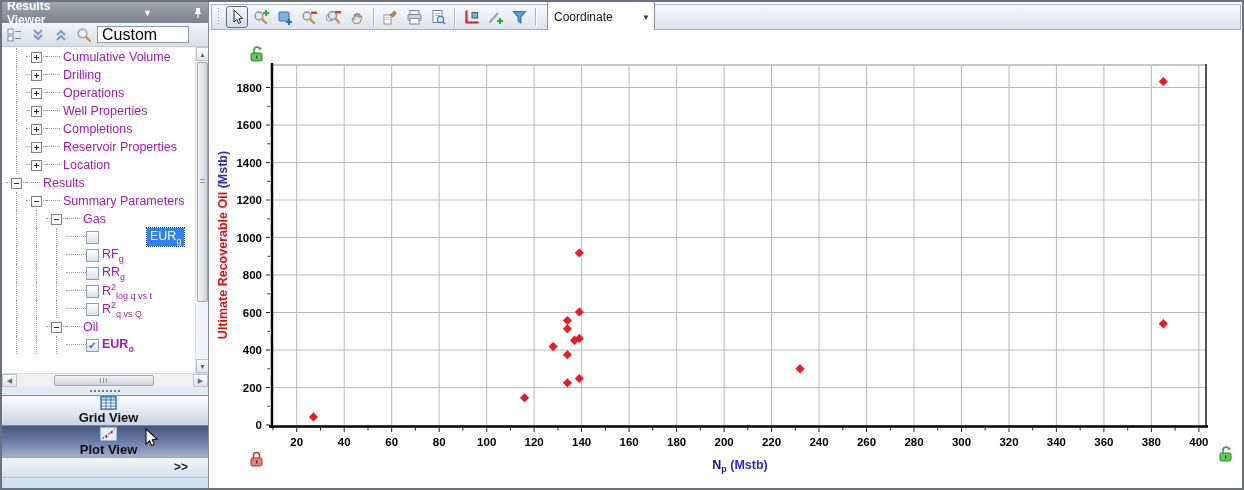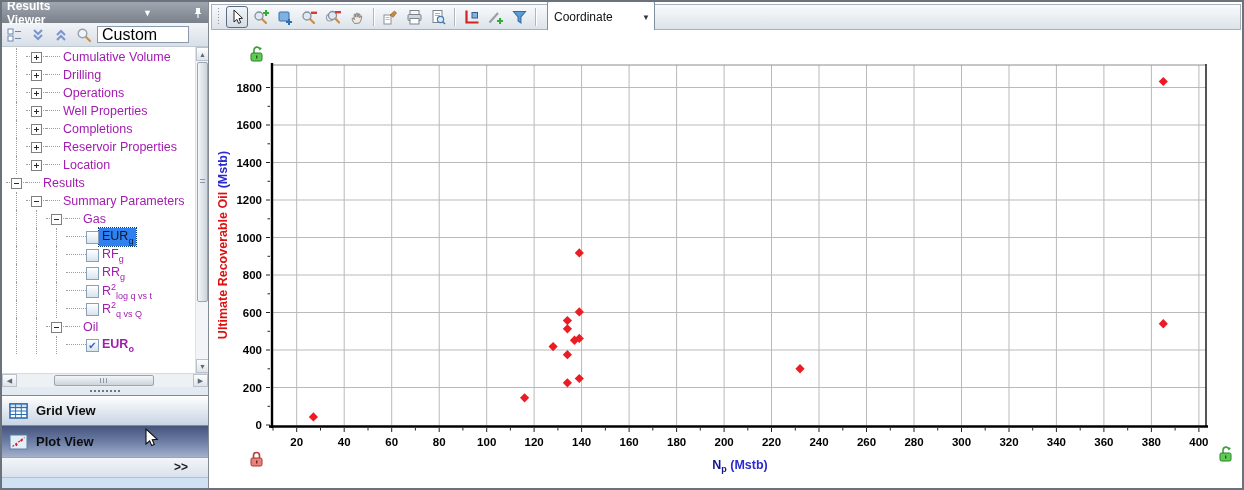--- a/index.html
+++ b/index.html
@@ -27,21 +27,21 @@
   .hdots { width:14px; height:18px; position:relative; flex:0 0 auto; }
   .hdots::before { content:''; position:absolute; left:0; right:0; top:8px; border-top:1px dotted #9aa0a6; }
   .hdots.wide { width:20px; }
   .exp { width:11px; height:11px; background:#fff; border:1px solid #7f7f7f; position:relative; z-index:1; }
   .exp::before { content:''; position:absolute; left:2px; right:2px; top:4px; height:1px; background:#2a2a2a; }
   .exp.plus::after { content:''; position:absolute; top:2px; bottom:2px; left:4px; width:1px; background:#2a2a2a; }
   .cb { width:13px; height:13px; border:1px solid #8aa0b6; background:linear-gradient(#ffffff,#d8e3ed);
        z-index:1; flex:0 0 auto; font-size:10px; line-height:11px; text-align:center; color:#3a62c8; }
   .lab { padding:1px 3px; font-size:12.5px; color:#a21caf; }
   .lab sub { font-size:9px; } .lab sup { font-size:9px; }
-  .lab.sel { background:#2f81f0; color:#0f172a; outline:1px dotted #0a3a7a; }
+  .lab.sel { background:#2f81f0; color:#fef9c3; outline:1px dotted #0a3a7a;margin-left:48px; }
   .lab.bold { font-weight:bold; }
 
   
   #tree-vscroll { position:absolute; right:0; top:0; bottom:0; width:13px; background:#f2f4f7; border-left:1px solid #dde1e6; }
   .sb-btn { position:absolute; left:0; width:13px; height:14px; display:flex; align-items:center; justify-content:center;
     font-size:7px; color:#5f6a76; background:linear-gradient(#fdfdfe,#dfe4ea); border:1px solid #b9c1cb; }
   #vthumb { position:absolute; left:1px; width:11px; top:15px; height:240px; border:1px solid #9aa5b2; border-radius:2px;
     background:linear-gradient(90deg,#f4f6f8,#ccd4dd); }
   #vthumb::after { content:''; position:absolute; left:2px; right:2px; top:50%; margin-top:-3px; height:6px;
     background:repeating-linear-gradient(#8f9aa8 0 1px, transparent 1px 3px); }
@@ -50,21 +50,21 @@
   .hsb-btn { position:absolute; top:0; width:15px; height:13px; display:flex; align-items:center; justify-content:center;
     font-size:7px; color:#5f6a76; background:linear-gradient(#fdfdfe,#dfe4ea); border:1px solid #b9c1cb; }
   #hthumb { position:absolute; left:52px; top:1px; width:100px; height:11px; border:1px solid #9aa5b2; border-radius:2px;
     background:linear-gradient(#f4f6f8,#ccd4dd); }
   #hthumb::after { content:''; position:absolute; top:2px; bottom:2px; left:50%; margin-left:-4px; width:7px;
     background:repeating-linear-gradient(90deg,#8f9aa8 0 1px, transparent 1px 3px); }
 
   #lp-splitter { height:8px; display:flex; align-items:center; justify-content:center; gap:2px; background:#e4eaf1; }
   #lp-splitter i { width:2px; height:2px; background:#6f7881; }
 
-  .view-btn { display:flex; align-items:center; gap:8px; padding-left:7px; border-top:1px solid #7c88a0; }
+  .view-btn { display:flex; align-items:center; padding-left:7px; border-top:1px solid #7c88a0;flex-direction:column; }
   #grid-btn { height:30px; background:linear-gradient(#fdfefe,#c9d5e4); }
   #plot-btn { height:32px; background:linear-gradient(#47567e,#76estampa) }
   #plot-btn { height:32px; background:linear-gradient(180deg,#46547c 0%,#6c7da6 50%,#a2b0cb 100%); }
   .view-lab { font-size:13px; font-weight:bold; color:#0e0e0e; }
   #more-row { height:20px; border-top:1px solid #98a4b8; background:linear-gradient(#f3f6fa,#d9e1ec);
     text-align:right; padding-right:20px; font-weight:bold; font-size:12px; line-height:19px; color:#1c1c1c; }
   #lp-bottom { height:11px; background:#cfe1f3; border-top:1px solid #aac2d8; }
   #mouse-cursor { position:absolute; left:142px; top:426px; z-index:50; }
 
   

